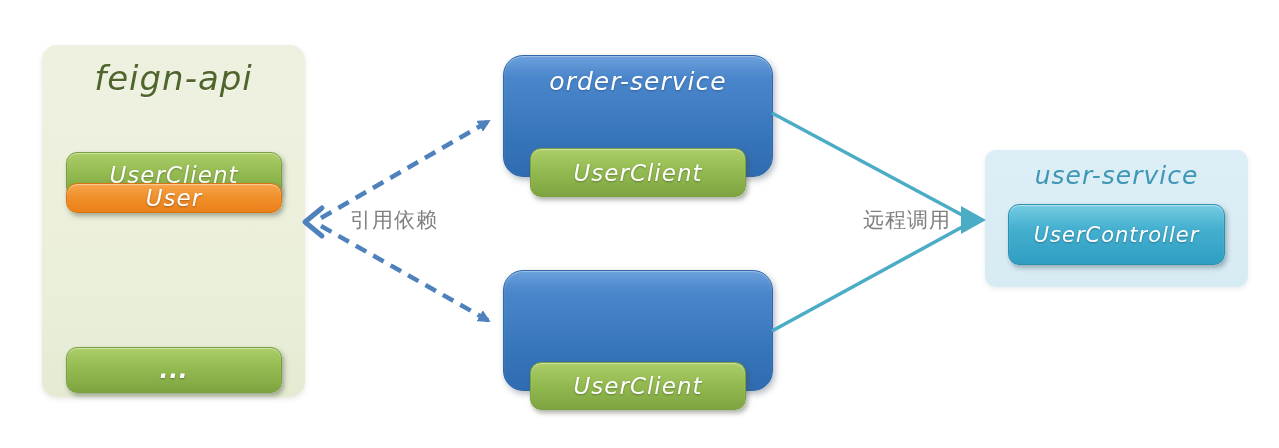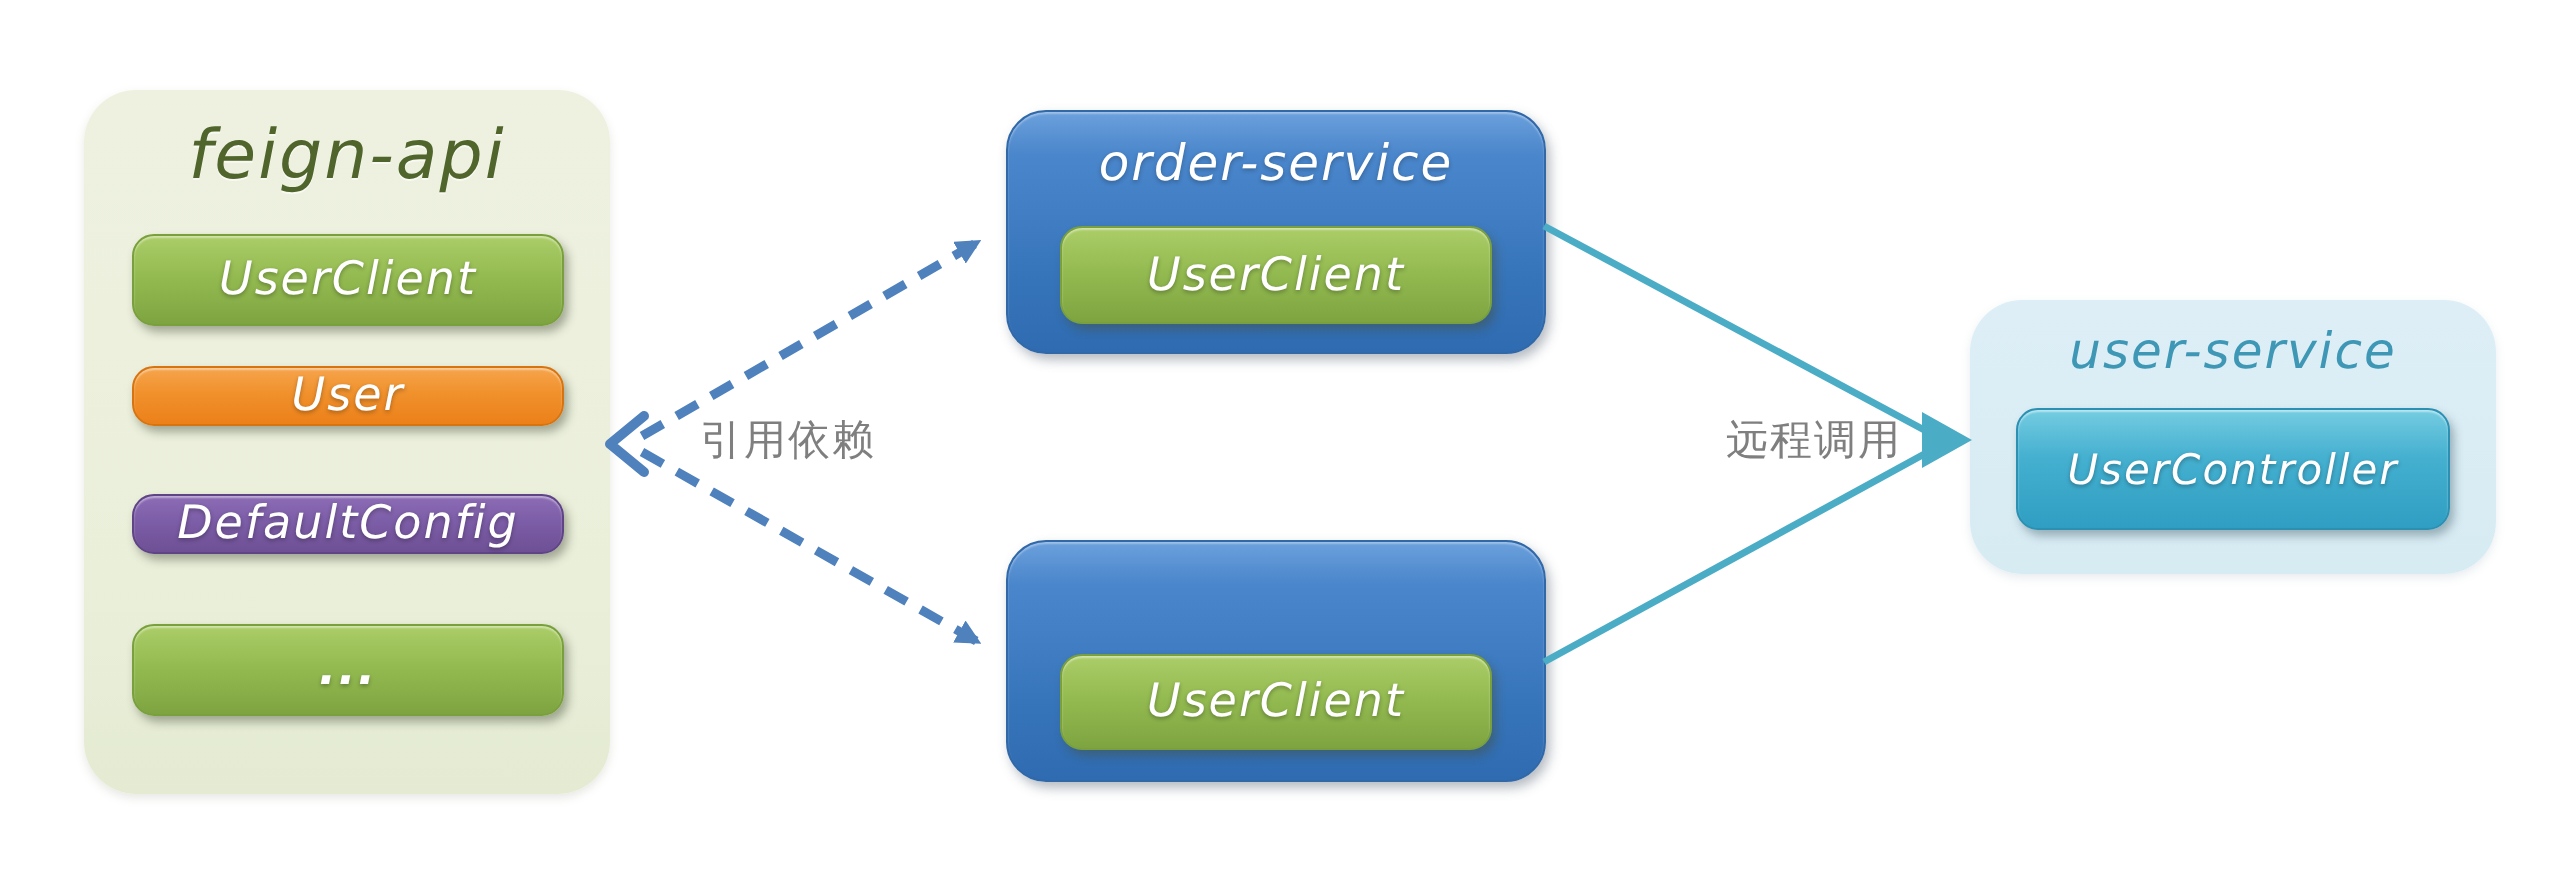--- a/index.html
+++ b/index.html
@@ -20,27 +20,27 @@
   }
   
   .panel {
     position: absolute;
     box-sizing: border-box;
     z-index: 1;
   }
   .panel.feign {
     left: 42px; top: 45px; width: 263px; height: 352px;
     background: linear-gradient(180deg, #eef1e0 0%, #eaefda 70%, #e4ebd2 100%);
-    border-radius: 26px;
+    border-radius: 15px;
     box-shadow: 0 2px 5px rgba(120,130,100,0.18);
   }
   .panel.user {
     left: 985px; top: 150px; width: 263px; height: 137px;
     background: linear-gradient(180deg, #ddeef6 0%, #d7ebf3 100%);
-    border-radius: 26px;
+    border-radius: 11px;
     box-shadow: 0 2px 5px rgba(100,130,150,0.15);
   }
   .panel-title {
     position: absolute;
     left: 0; right: 0;
     text-align: center;
     font-style: italic;
     letter-spacing: 1px;
     white-space: nowrap;
   }
@@ -90,21 +90,21 @@
     justify-content: center;
     font-style: italic;
     font-size: 23px;
     color: #ffffff;
     letter-spacing: 1px;
     text-shadow: 0 1px 2px rgba(0,0,0,0.3);
     box-shadow: 2px 3px 5px rgba(70,80,60,0.45), inset 0 1px 1px rgba(255,255,255,0.45);
     white-space: nowrap;
     z-index: 3;
   }
-  .chip.green  { background: linear-gradient(180deg, #abcd68 0%, #94bb51 45%, #7ea441 100%); border: 1px solid #79a03c; }
+  .chip.green  { background: linear-gradient(180deg, #abcd68 0%, #94bb51 45%, #7ea441 100%); border: 1px solid #79a03c; margin-top: 35px; }
   .chip.orange { background: linear-gradient(180deg, #f6a44c 0%, #f0912c 45%, #ec8019 100%); border: 1px solid #d8740f; }
   .chip.purple { background: linear-gradient(180deg, #8c6cb5 0%, #7c5da7 45%, #6e5095 100%); border: 1px solid #5f4486; }
   .chip.cyan   { background: linear-gradient(180deg, #74cce1 0%, #45b0d0 40%, #2f9ec2 100%); border: 1px solid #2b90b2;
                  box-shadow: 2px 3px 5px rgba(70,100,110,0.45), inset 0 1px 1px rgba(255,255,255,0.5); }
   
   .feign .chip { left: 24px; width: 216px; height: 30px; }
   .feign .chip.c1 { top: 72px;  height: 46px; }
   .feign .chip.c2 { top: 138px; }
   .feign .chip.c3 { top: 202px; }
   .feign .chip.c4 { top: 267px; height: 46px; font-weight: bold; }
@@ -148,21 +148,20 @@
 
     <line x1="772" y1="113" x2="964" y2="216" stroke="#4bacc6" stroke-width="3.5"></line>
     <line x1="772" y1="331" x2="964" y2="226" stroke="#4bacc6" stroke-width="3.5"></line>
     <polygon points="961,206 986,220 961,234" fill="#4bacc6"></polygon>
   </svg>
 
   <div class="panel feign">
     <div class="panel-title feign-title">feign-api</div>
     <div class="chip green c1">UserClient</div>
     <div class="chip orange c2">User</div>
-    <div class="chip purple c3">DefaultConfig</div>
     <div class="chip green c4">...</div>
   </div>
 
   <div class="node order">
     <div class="node-title">order-service</div>
     <div class="chip green">UserClient</div>
   </div>
 
   <div class="node pay">
     <div class="chip green">UserClient</div>

